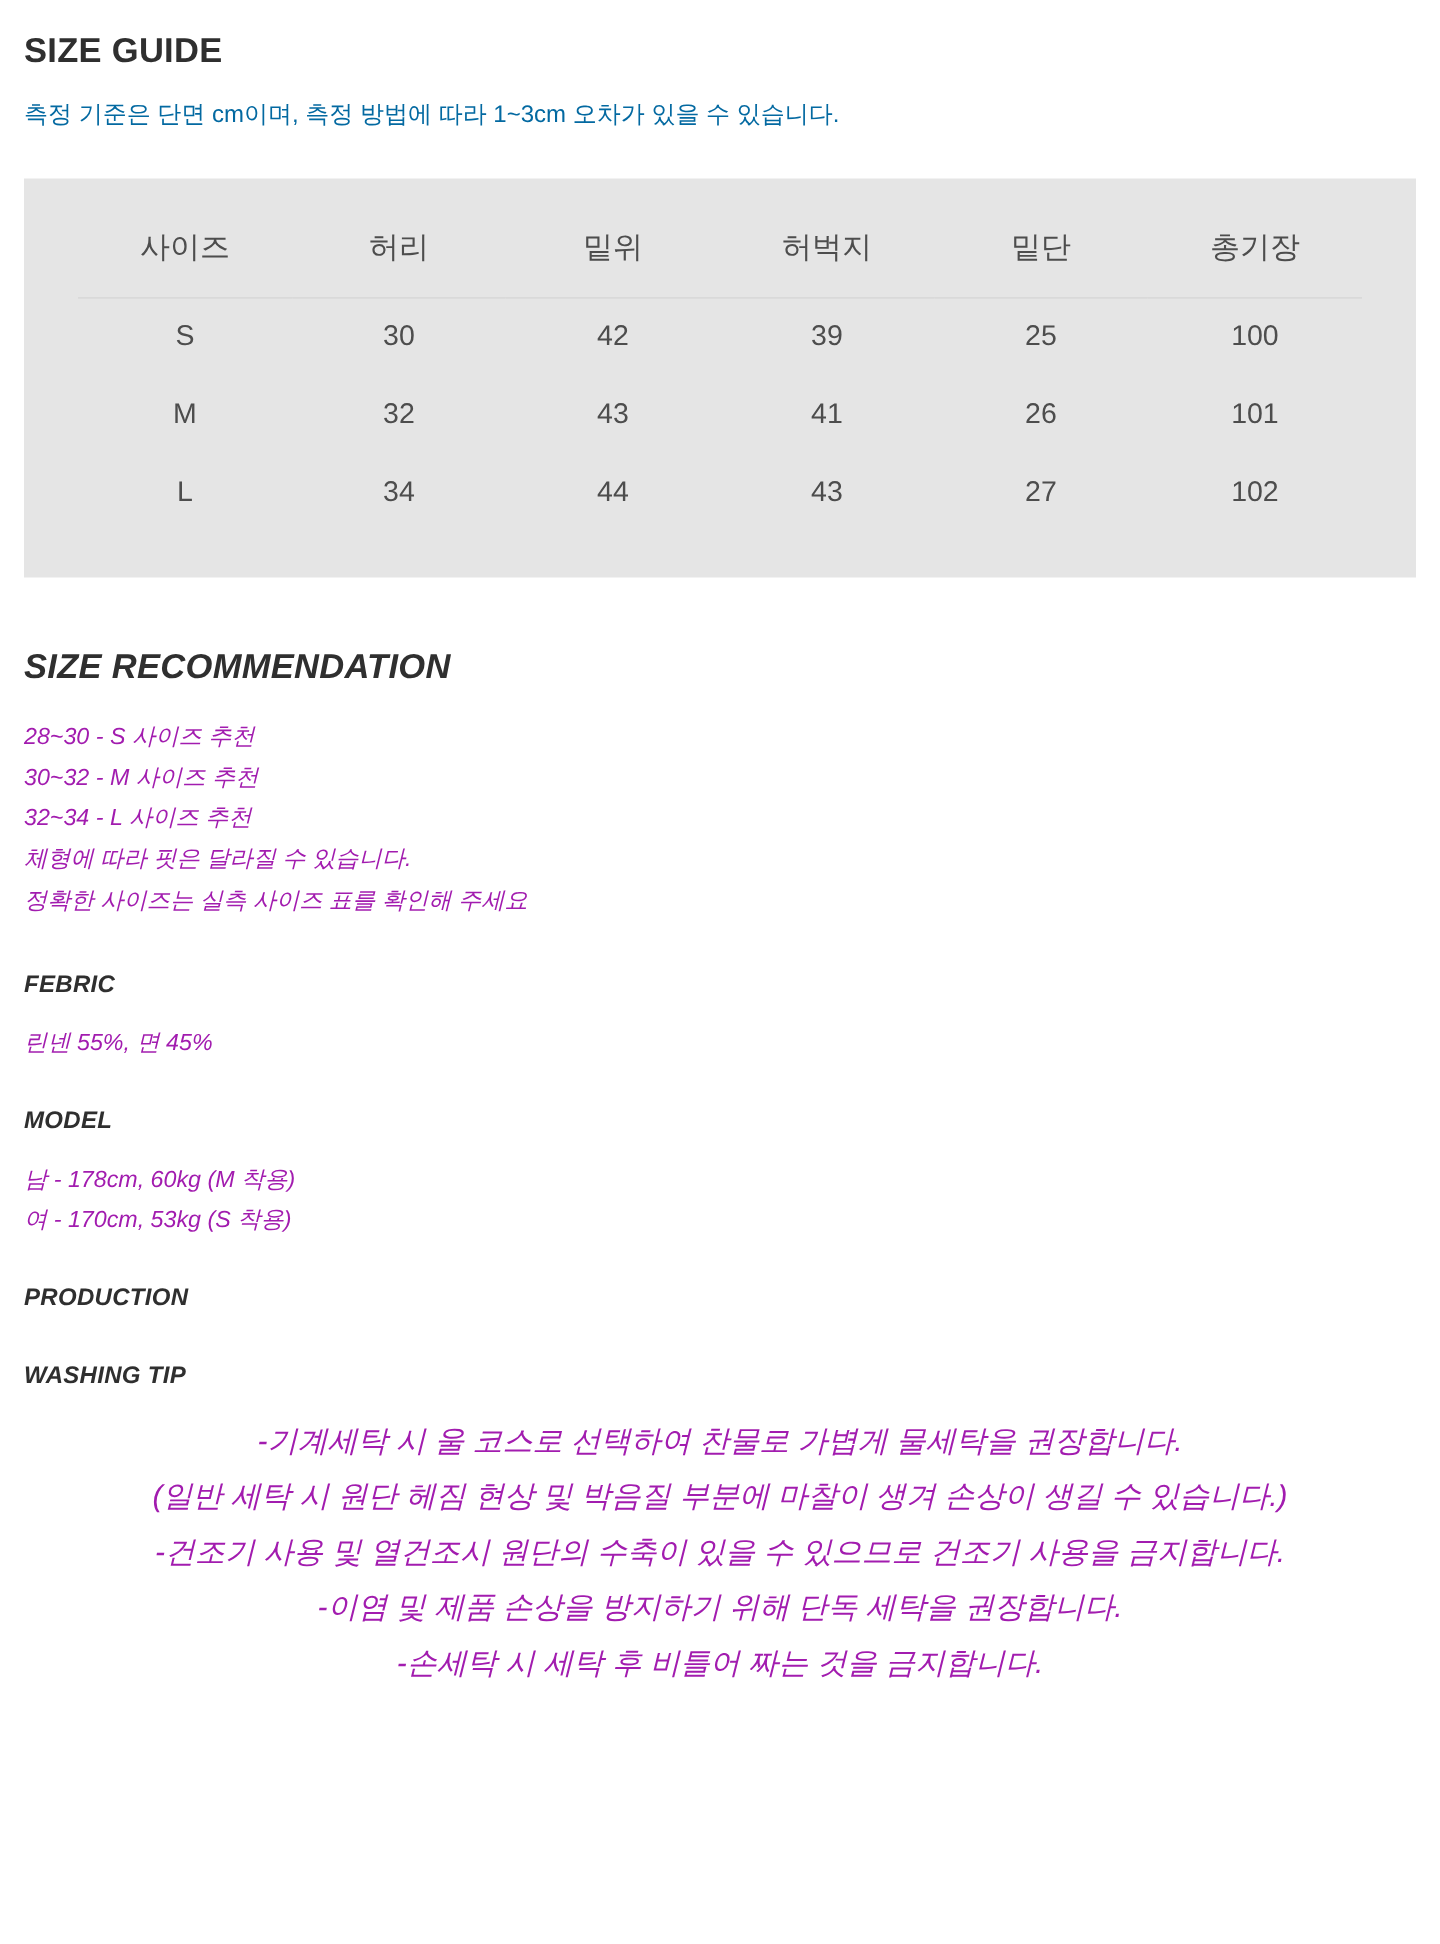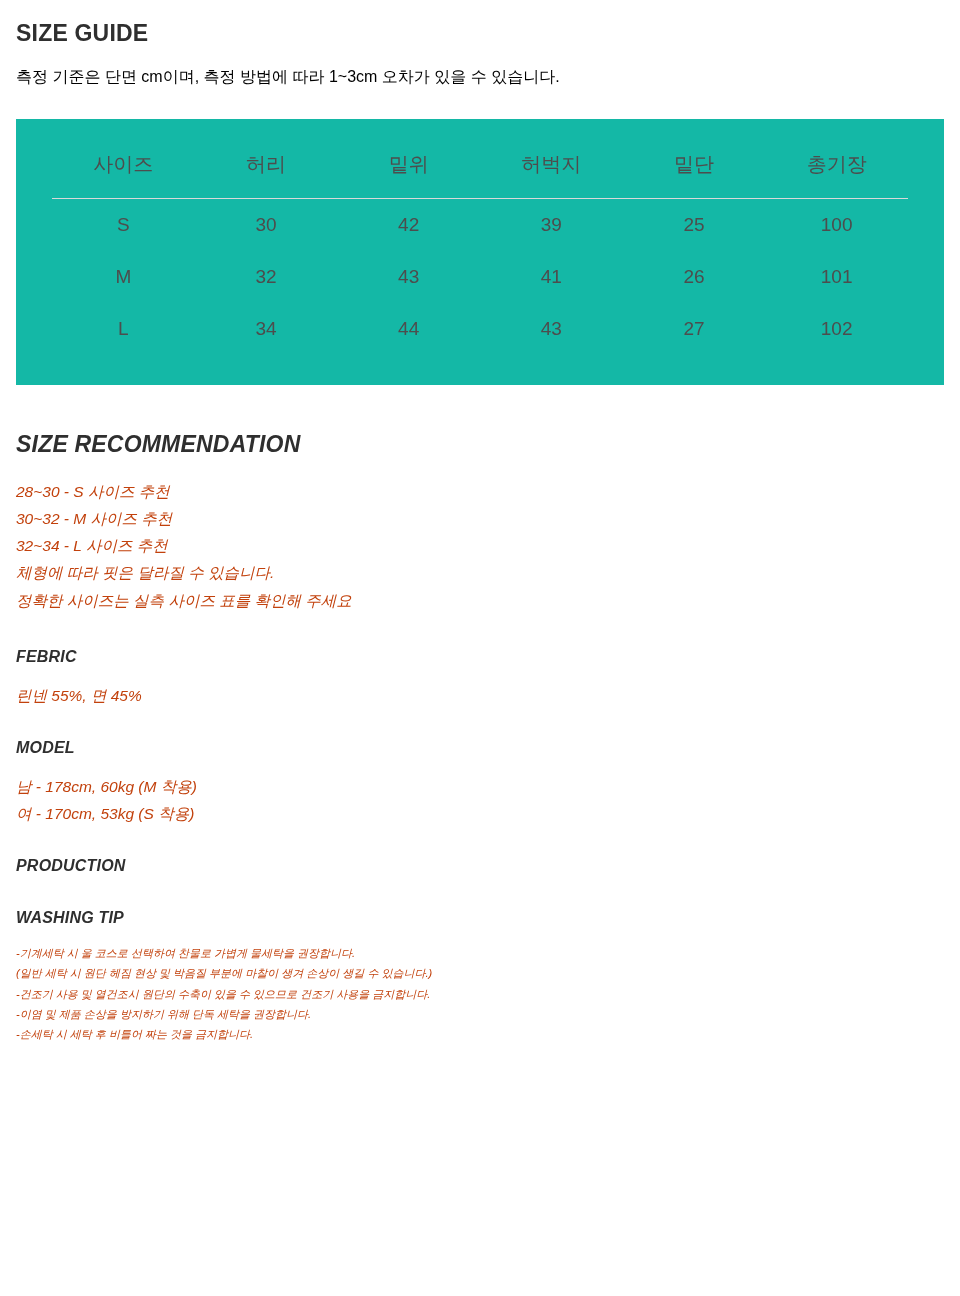--- a/index.html
+++ b/index.html
@@ -21,27 +21,27 @@
   }
   h2.section-title {
     font-size: 23px;
     font-weight: 600;
     letter-spacing: 0.2px;
     color: #2f2f2f;
     margin: 0 0 18px 0;
   }
   .lead {
     font-size: 16px;
-    color: #000000;
+    color: #0369a1;
     margin: 0 0 30px 0;
     line-height: 1.5;
   }
   
   .table-wrap {
-    background: #14b8a6;
+    background: #e5e5e5;
     padding: 26px 36px 30px 36px;
     box-sizing: border-box;
     margin: 0 0 46px 0;
   }
   table.size-table {
     width: 100%;
     border-collapse: collapse;
     table-layout: fixed;
   }
   table.size-table th {
@@ -67,24 +67,25 @@
   h3.sub-title {
     font-size: 16px;
     font-weight: 600;
     color: #2f2f2f;
     margin: 0 0 16px 0;
     letter-spacing: 0.2px;
   }
   .line {
     font-size: 15.5px;
     line-height: 1.75;
-    color: #c2410c;
+    color: #a21caf;
   }
   .line.sm {
-    font-size: 11px;
+    font-size: 20px;
+    text-align: center;
   }
   .gap-top {
     margin-top: 24px;
   }
   .sec-rec { margin-bottom: 34px; }
   .sec-fabric { margin-bottom: 30px; }
   .sec-model { margin-bottom: 30px; }
   .sec-prod { margin-bottom: 34px; }
   .sec-wash .line { line-height: 1.85; }
   h2.section-title.spaced { margin-bottom: 20px; }

